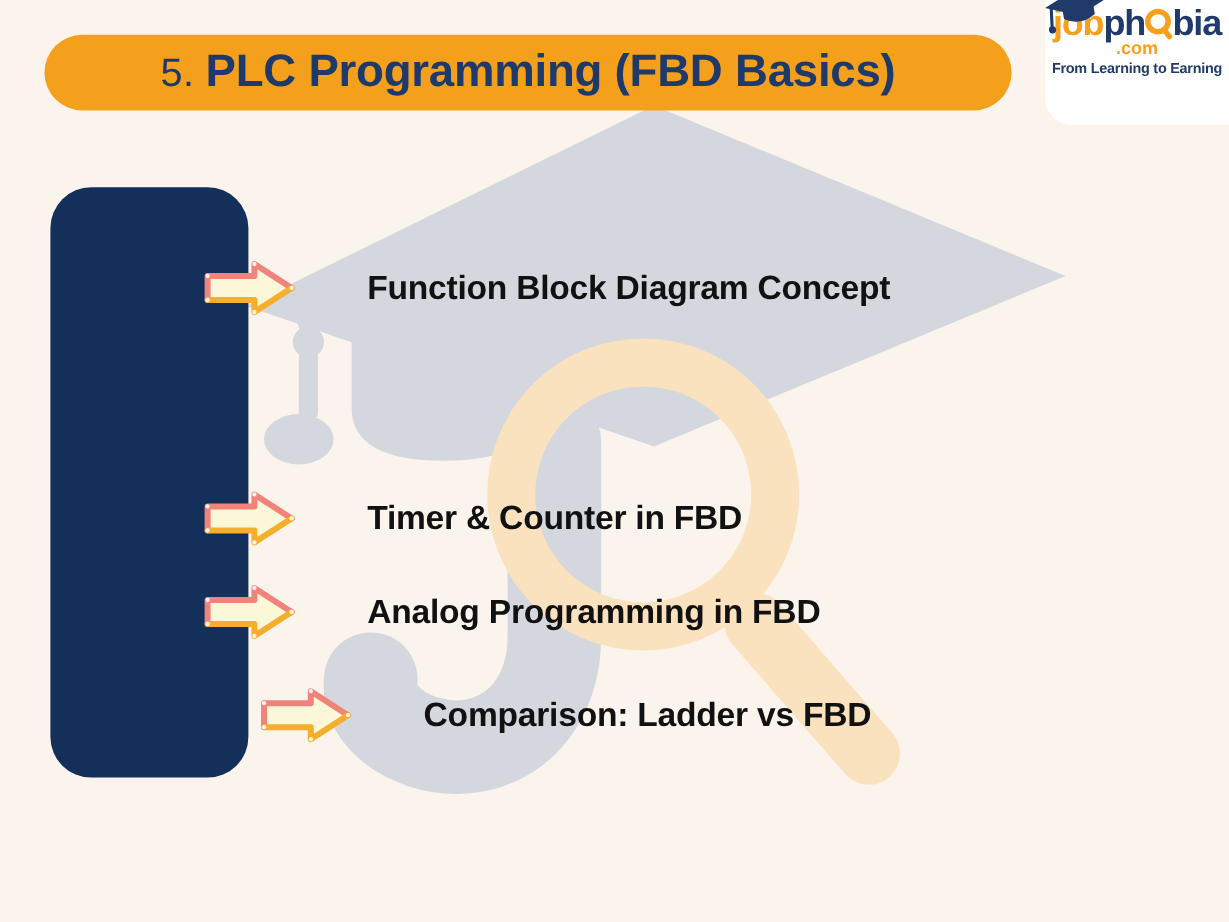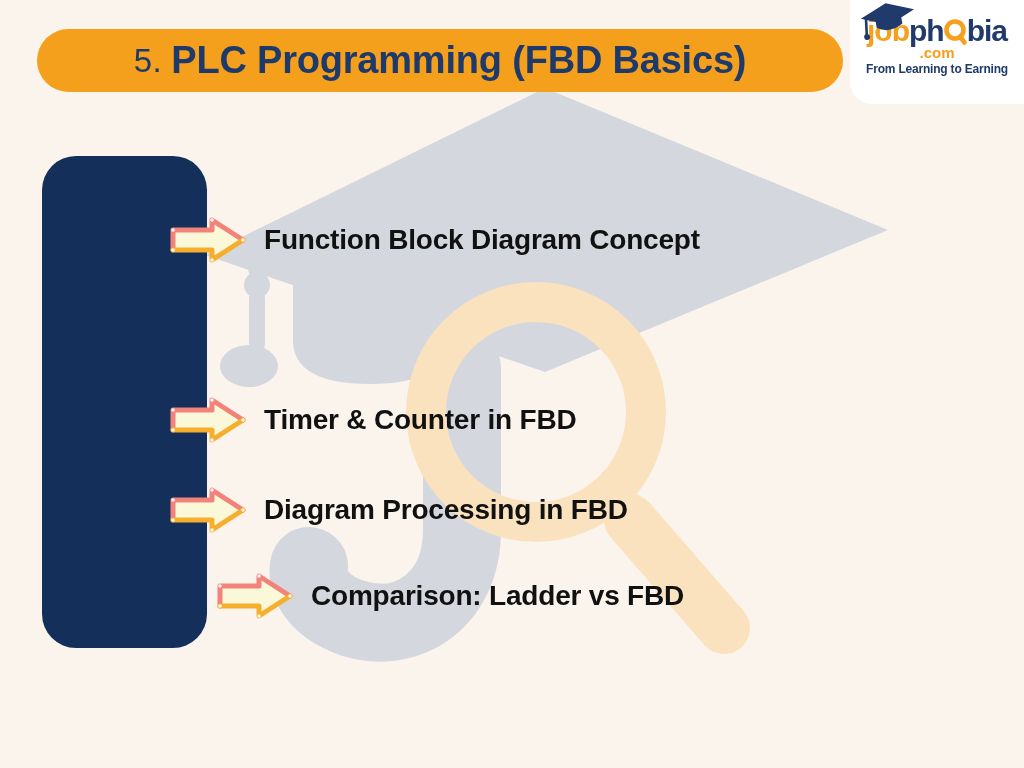--- a/index.html
+++ b/index.html
@@ -18,24 +18,24 @@
     position:absolute;left:37px;top:29px;width:806px;height:63px;
     background:#F5A01D;border-radius:32px;
     display:flex;align-items:center;justify-content:center;gap:9px;
     color:#1E3A6B;
   }
   .banner .num{font-size:33px;font-weight:400;letter-spacing:0.5px;}
   .banner .title{font-size:38px;font-weight:700;letter-spacing:-0.2px;}
 
   
   .logo-card{
-    position:absolute;right:0;top:0;width:174px;height:104px;
+    position:absolute;right:0;top:0;width:153px;height:104px;
     background:#FFFFFF;border-radius:0 0 0 22px;
     display:flex;flex-direction:column;align-items:center;justify-content:flex-start;
-    padding-top:16px;box-sizing:border-box;
+    padding-top:4px;box-sizing:border-box;
   }
   .logo-word{
     position:relative;font-size:30px;font-weight:700;letter-spacing:-1px;
     line-height:30px;white-space:nowrap;
   }
   .logo-word .part-job{color:#F6A01E;}
   .logo-word .part-navy{color:#1F3A6B;}
   .logo-cap{position:absolute;left:-8px;top:-15px;}
   .logo-magnifier{display:inline-block;vertical-align:-7px;margin:0 -1px;}
   .logo-tld{width:150px;text-align:center;color:#F6A01E;font-size:15px;font-weight:700;
@@ -43,26 +43,26 @@
   .logo-tagline{color:#1F3A6B;font-size:12px;font-weight:700;letter-spacing:-0.2px;
     margin-top:2px;white-space:nowrap;}
 
   
   .panel{
     position:absolute;left:42px;top:156px;width:165px;height:492px;
     background:#132F5A;border-radius:34px;
   }
 
   
-  .topic-row{position:absolute;left:170px;height:46px;display:flex;align-items:center;}
+  .topic-row{position:absolute;left:170px;height:46px;display:flex;align-items:center;gap:42px;}
   .topic-row .label{
     margin-left:18px;font-size:28px;font-weight:700;color:#111111;
     letter-spacing:-0.2px;white-space:nowrap;
   }
-  .row-0{top:217px;} .row-1{top:308px;} .row-2{top:397px;}
+  .row-0{top:217px;} .row-1{top:308px;} .row-2{top:409px;}
   .row-3{top:487px;} .row-4{top:573px;margin-left:47px;}
 </style>
 </head>
 <body>
 
 <div class="canvas">
 
   <svg class="watermark" width="1024" height="768" viewBox="0 0 1024 768" aria-hidden="true">
 
     <polygon points="205,255 545,88 888,230 545,372" fill="#D4D8DE"></polygon>
@@ -121,21 +121,21 @@
       <path d="M3,33 L3,13 L42,13 L42,3 L73,23" fill="none" stroke="#F2837B" stroke-width="5" stroke-linejoin="round" stroke-linecap="round"></path>
       <path d="M3,33 L42,33 L42,43 L73,23" fill="none" stroke="#F6AE2D" stroke-width="5" stroke-linejoin="round" stroke-linecap="round"></path>
       <g fill="#FFFFFF" opacity="0.9">
           <circle cx="3" cy="13" r="1.8"></circle>
           <circle cx="42" cy="3" r="1.8"></circle>
           <circle cx="73" cy="23" r="1.8"></circle>
           <circle cx="42" cy="43" r="1.8"></circle>
           <circle cx="3" cy="33" r="1.8"></circle>
         </g>
     </svg>
-    <span class="label">Diagram Processing in FBD</span>
+    <span class="label">Analog Programming in FBD</span>
   </div>
 
   <div class="topic-row row-4">
     <svg width="76" height="46" viewBox="0 0 76 46" aria-hidden="true">
       <polygon points="3,13 42,13 42,3 73,23 42,43 42,33 3,33" fill="#FAF8D8"></polygon>
       <path d="M3,33 L3,13 L42,13 L42,3 L73,23" fill="none" stroke="#F2837B" stroke-width="5" stroke-linejoin="round" stroke-linecap="round"></path>
       <path d="M3,33 L42,33 L42,43 L73,23" fill="none" stroke="#F6AE2D" stroke-width="5" stroke-linejoin="round" stroke-linecap="round"></path>
       <g fill="#FFFFFF" opacity="0.9">
           <circle cx="3" cy="13" r="1.8"></circle>
           <circle cx="42" cy="3" r="1.8"></circle>

